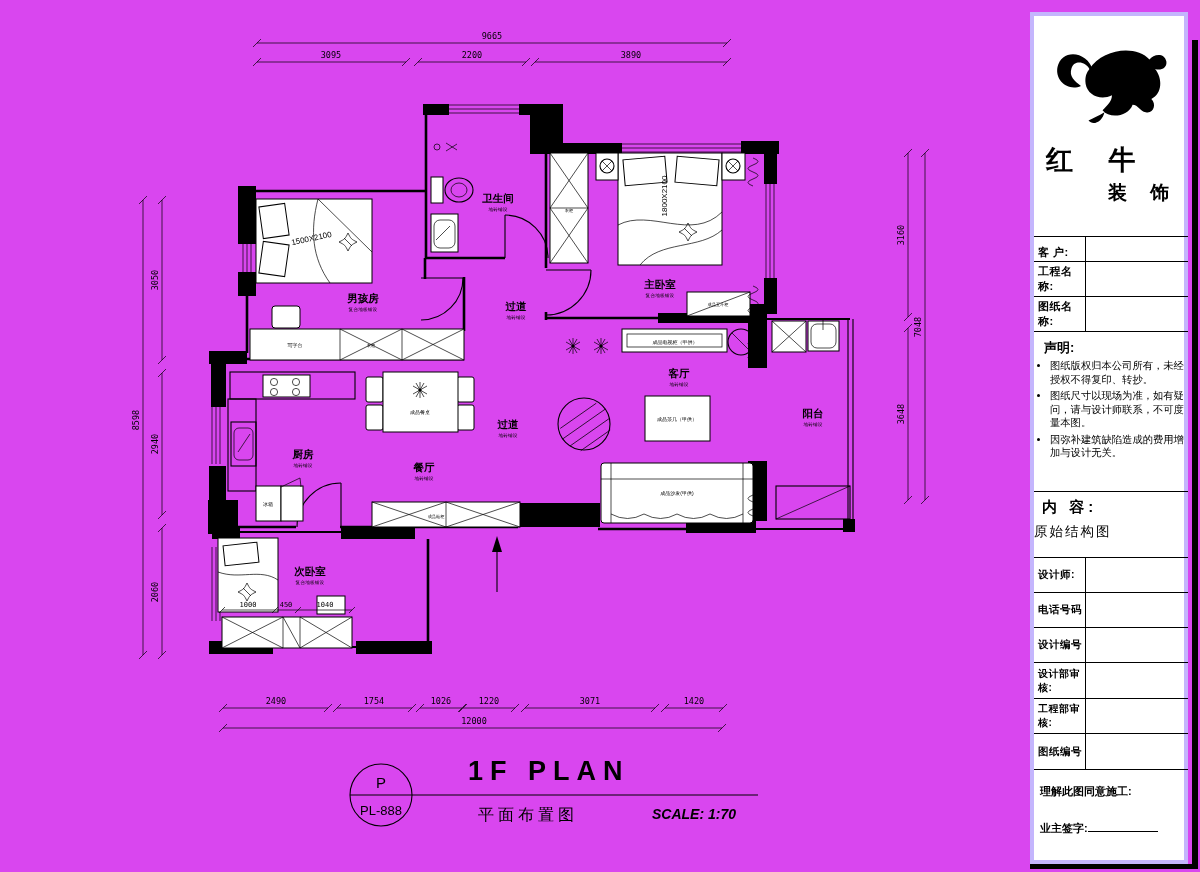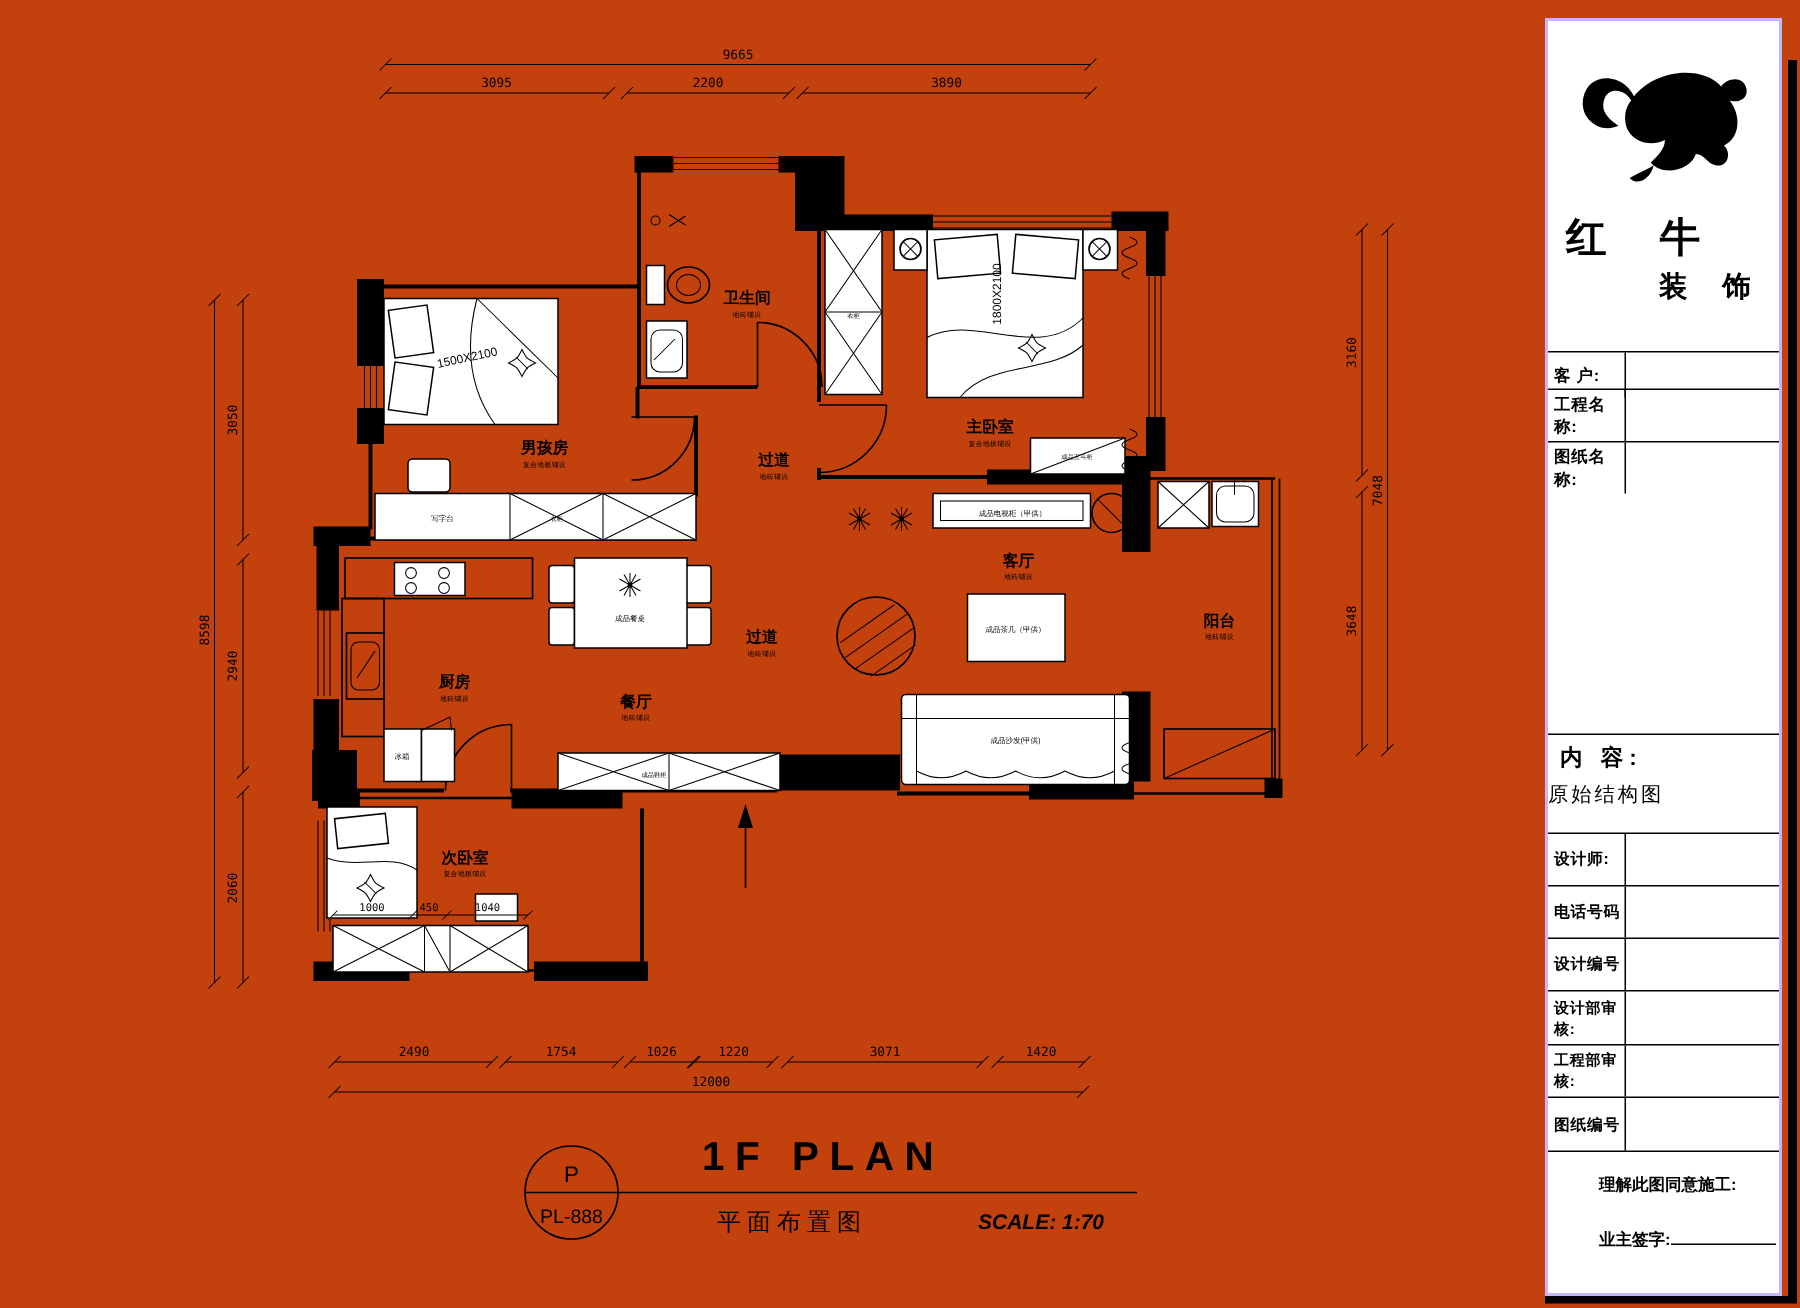--- a/index.html
+++ b/index.html
@@ -1,16 +1,16 @@
 <!DOCTYPE html>
 <html><head>
 <meta charset="utf-8">
 <style>
   html,body{margin:0;padding:0;background:#fff;}
-  .sheet{position:relative;width:1200px;height:872px;background:#c2410c;overflow:hidden;font-family:"Liberation Sans",sans-serif;}
+  .sheet{position:relative;width:1200px;height:872px;background:#d946ef;overflow:hidden;font-family:"Liberation Sans",sans-serif;}
   svg{position:absolute;left:0;top:0;}
   
   .blk{fill:#000;stroke:none;}
   .w3{fill:none;stroke:#000;stroke-width:2.6;}
   .w2{fill:none;stroke:#000;stroke-width:1.8;}
   .w1{fill:none;stroke:#000;stroke-width:1.1;}
   .thin{fill:none;stroke:#000;stroke-width:.7;}
   .wf{fill:#fff;stroke:#000;stroke-width:1;}
   text{fill:#000;font-family:"Liberation Sans",sans-serif;}
   .rname{font-size:10.5px;font-weight:600;text-anchor:middle;}
@@ -19,38 +19,38 @@
   .dim7{font-size:7px;text-anchor:middle;font-family:"DejaVu Sans Mono",monospace;}
   .flabel{font-size:5px;text-anchor:middle;}
   .fsmall{font-size:4.2px;text-anchor:middle;}
   .bedsize{font-size:8px;text-anchor:middle;}
   .tb-en{font-size:27px;font-weight:bold;letter-spacing:7px;}
   .tb-cn{font-size:16px;letter-spacing:4px;}
   .tb-scale{font-size:14px;font-style:italic;font-weight:600;}
   .tb-p{font-size:15px;text-anchor:middle;}
   .tb-code{font-size:13px;text-anchor:middle;}
   
-  .panel{position:absolute;left:1030px;top:12px;width:158px;height:852px;border:2px solid #c4b5fd;background:#fff;box-sizing:border-box;}
+  .panel{position:absolute;left:1030px;top:12px;width:158px;height:852px;border:4px solid #c4b5fd;background:#fff;box-sizing:border-box;}
   .rbar{position:absolute;left:1192px;top:40px;width:6px;height:828px;background:#000;}
   .bbar{position:absolute;left:1030px;top:864px;width:168px;height:5px;background:#000;}
   .logo-area{position:absolute;left:0;top:0;width:100%;height:214px;}
   .logo-svg{position:absolute;left:16px;top:16px;}
   .logo-cn1{position:absolute;left:12px;top:126px;font-size:27px;font-weight:bold;letter-spacing:14px;}
   .logo-cn2{position:absolute;left:74px;top:164px;font-size:19px;font-weight:bold;letter-spacing:9px;}
   .prow{position:absolute;left:0;width:154px;border-top:1.5px solid #000;display:flex;box-sizing:border-box;}
   .plabel{width:52px;border-right:1.5px solid #000;font-weight:bold;font-size:11px;display:flex;align-items:center;padding-left:4px;box-sizing:border-box;letter-spacing:.5px;}
   .pvalue{flex:1;}
   .statement{position:absolute;left:0;top:315px;width:154px;height:160px;border-top:1.5px solid #000;box-sizing:border-box;}
   .stitle{font-weight:bold;font-size:13px;margin:7px 0 2px 10px;}
   .statement ul{margin:2px 0 0 16px;padding:0;font-size:10.3px;line-height:1.32;}
   .statement li{margin-bottom:3px;}
   .content-box{position:absolute;left:0;top:475px;width:154px;height:66px;border-top:1.5px solid #000;box-sizing:border-box;}
   .ctitle{font-weight:bold;font-size:15px;margin:6px 0 0 8px;letter-spacing:4px;}
   .cvalue{font-size:13.5px;text-align:left;margin-top:6px;letter-spacing:2px;}
-  .footer-box{position:absolute;left:0;top:753px;width:154px;bottom:0;border-top:1.5px solid #000;box-sizing:border-box;font-size:11px;font-weight:bold;padding-left:28px;}
+  .footer-box{position:absolute;left:0;top:753px;width:154px;bottom:0;border-top:1.5px solid #000;box-sizing:border-box;font-size:11px;font-weight:bold;}
   .f-agree{margin:14px 0 0 6px;}
   .f-sign{margin:22px 0 0 6px;}
   .sigline{display:inline-block;width:70px;height:10px;border-bottom:1.5px solid #000;}
 </style>
 </head>
 <body>
 
 <div class="sheet">
 
 <svg width="1030" height="872" viewBox="0 0 1030 872">
@@ -419,20 +419,28 @@
   </div>
   <div class="prow" style="top:245px;height:35px;">
     <div class="plabel">工程名称:</div>
     <div class="pvalue"></div>
   </div>
   <div class="prow" style="top:280px;height:35px;">
     <div class="plabel">图纸名称:</div>
     <div class="pvalue"></div>
   </div>
 
+  <div class="statement">
+    <div class="stitle">声明:</div>
+    <ul>
+      <li>图纸版权归本公司所有，未经授权不得复印、转抄。</li>
+      <li>图纸尺寸以现场为准，如有疑问，请与设计师联系，不可度量本图。</li>
+      <li>因弥补建筑缺陷造成的费用增加与设计无关。</li>
+    </ul>
+  </div>
 
   <div class="content-box">
     <div class="ctitle">内 容:</div>
     <div class="cvalue">原始结构图</div>
   </div>
 
   <div class="prow" style="top:541px;height:35px;">
     <div class="plabel" style="font-size:10.5px;">设计师:</div>
     <div class="pvalue"></div>
   </div>

